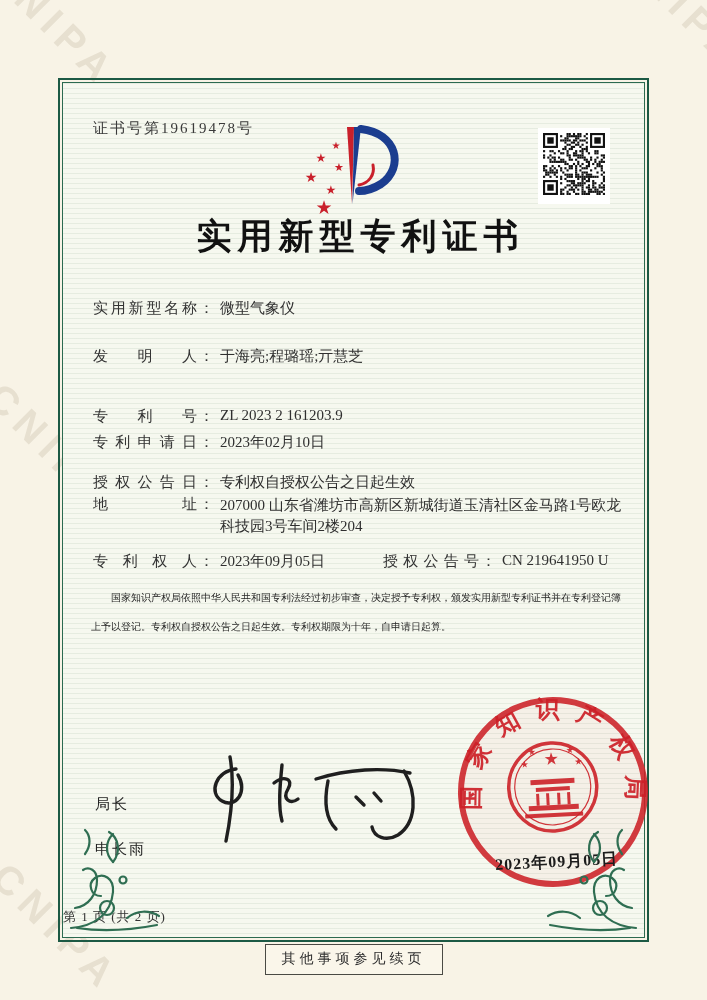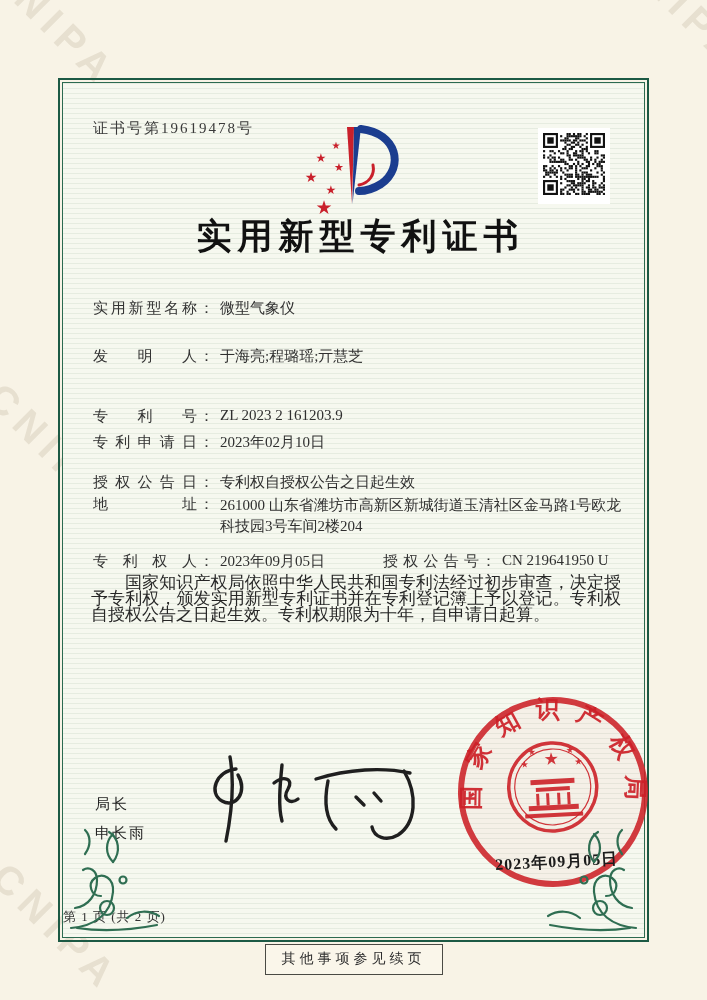--- a/index.html
+++ b/index.html
@@ -20,25 +20,25 @@
         font-size:35px;letter-spacing:6px;font-weight:bold;color:#111;}
   .row{position:absolute;left:30px;display:flex;align-items:flex-start;font-size:15px;color:#333;margin-top:8px;}
   .lbl{display:inline-block;width:104px;text-align:justify;text-align-last:justify;flex:none;}
   .lbl-sm{display:inline-block;width:96px;text-align:justify;text-align-last:justify;flex:none;}
   .colon{margin:0 6px 0 2px;flex:none;}
   .val{color:#2f2f2f;font-family:Liberation Serif, serif;}
   .val-addr{width:412px;line-height:21px;}
   .grant-pair{display:flex;}
   .grant-gap{width:58px;flex:none;}
   .paras{position:absolute;left:28px;top:492px;width:530px;}
-  .paras p{margin:0 0 11px;text-indent:2em;font-size:17px;line-height:16px;
+  .paras p{margin:8px 0 11px;text-indent:2em;font-size:10px;line-height:29px;
         text-align:justify;color:#262626;}
   .signer{position:absolute;left:32px;top:712px;font-size:15px;color:#222;
         font-family:"Liberation Sans","DejaVu Sans",sans-serif;}
-  .signer div{margin-bottom:10px;letter-spacing:2px;}
+  .signer div{margin-bottom:26px;letter-spacing:2px;}
   .signature{position:absolute;left:115px;top:662px;}
   .seal{position:absolute;left:393px;top:612px;transform:rotate(-3deg);}
   .page-info{position:absolute;left:0;top:825px;width:100%;
         font-size:13px;color:#333;letter-spacing:1px;}
   .corner{position:absolute;bottom:2px;}
   .corner-bl{left:2px;}
   .corner-br{right:2px;transform:scaleX(-1);}
   .footer-note{position:absolute;left:0;top:944px;width:100%;text-align:center;}
   .footer-note span{display:inline-block;border:1px solid #4a4a44;background:#faf6ea;
         padding:5px 16px 6px;font-size:14px;letter-spacing:4px;color:#2e2e2e;}
@@ -414,21 +414,21 @@
       <span class="val">2023年02月10日</span>
     </div>
     <div class="row" style="top:382px">
       <span class="lbl">授权公告日</span>
             <span class="colon">：</span>
       <span class="val">专利权自授权公告之日起生效</span>
     </div>
     <div class="row" style="top:404px">
       <span class="lbl">地址</span>
             <span class="colon">：</span>
-      <span class="val val-addr">261000 山东省潍坊市高新区新城街道玉清社区金马路1号欧龙科技园3号车间2楼204</span>
+      <span class="val val-addr">207000 山东省潍坊市高新区新城街道玉清社区金马路1号欧龙科技园3号车间2楼204</span>
     </div>
     <div class="row" style="top:461px">
       <span class="grant-pair">
         <span class="lbl">专利权人</span>
               <span class="colon">：</span>
         <span class="val">2023年09月05日</span>
       </span>
       <span class="grant-gap"></span>
       <span class="grant-pair">
         <span class="lbl-sm">授权公告号</span>

